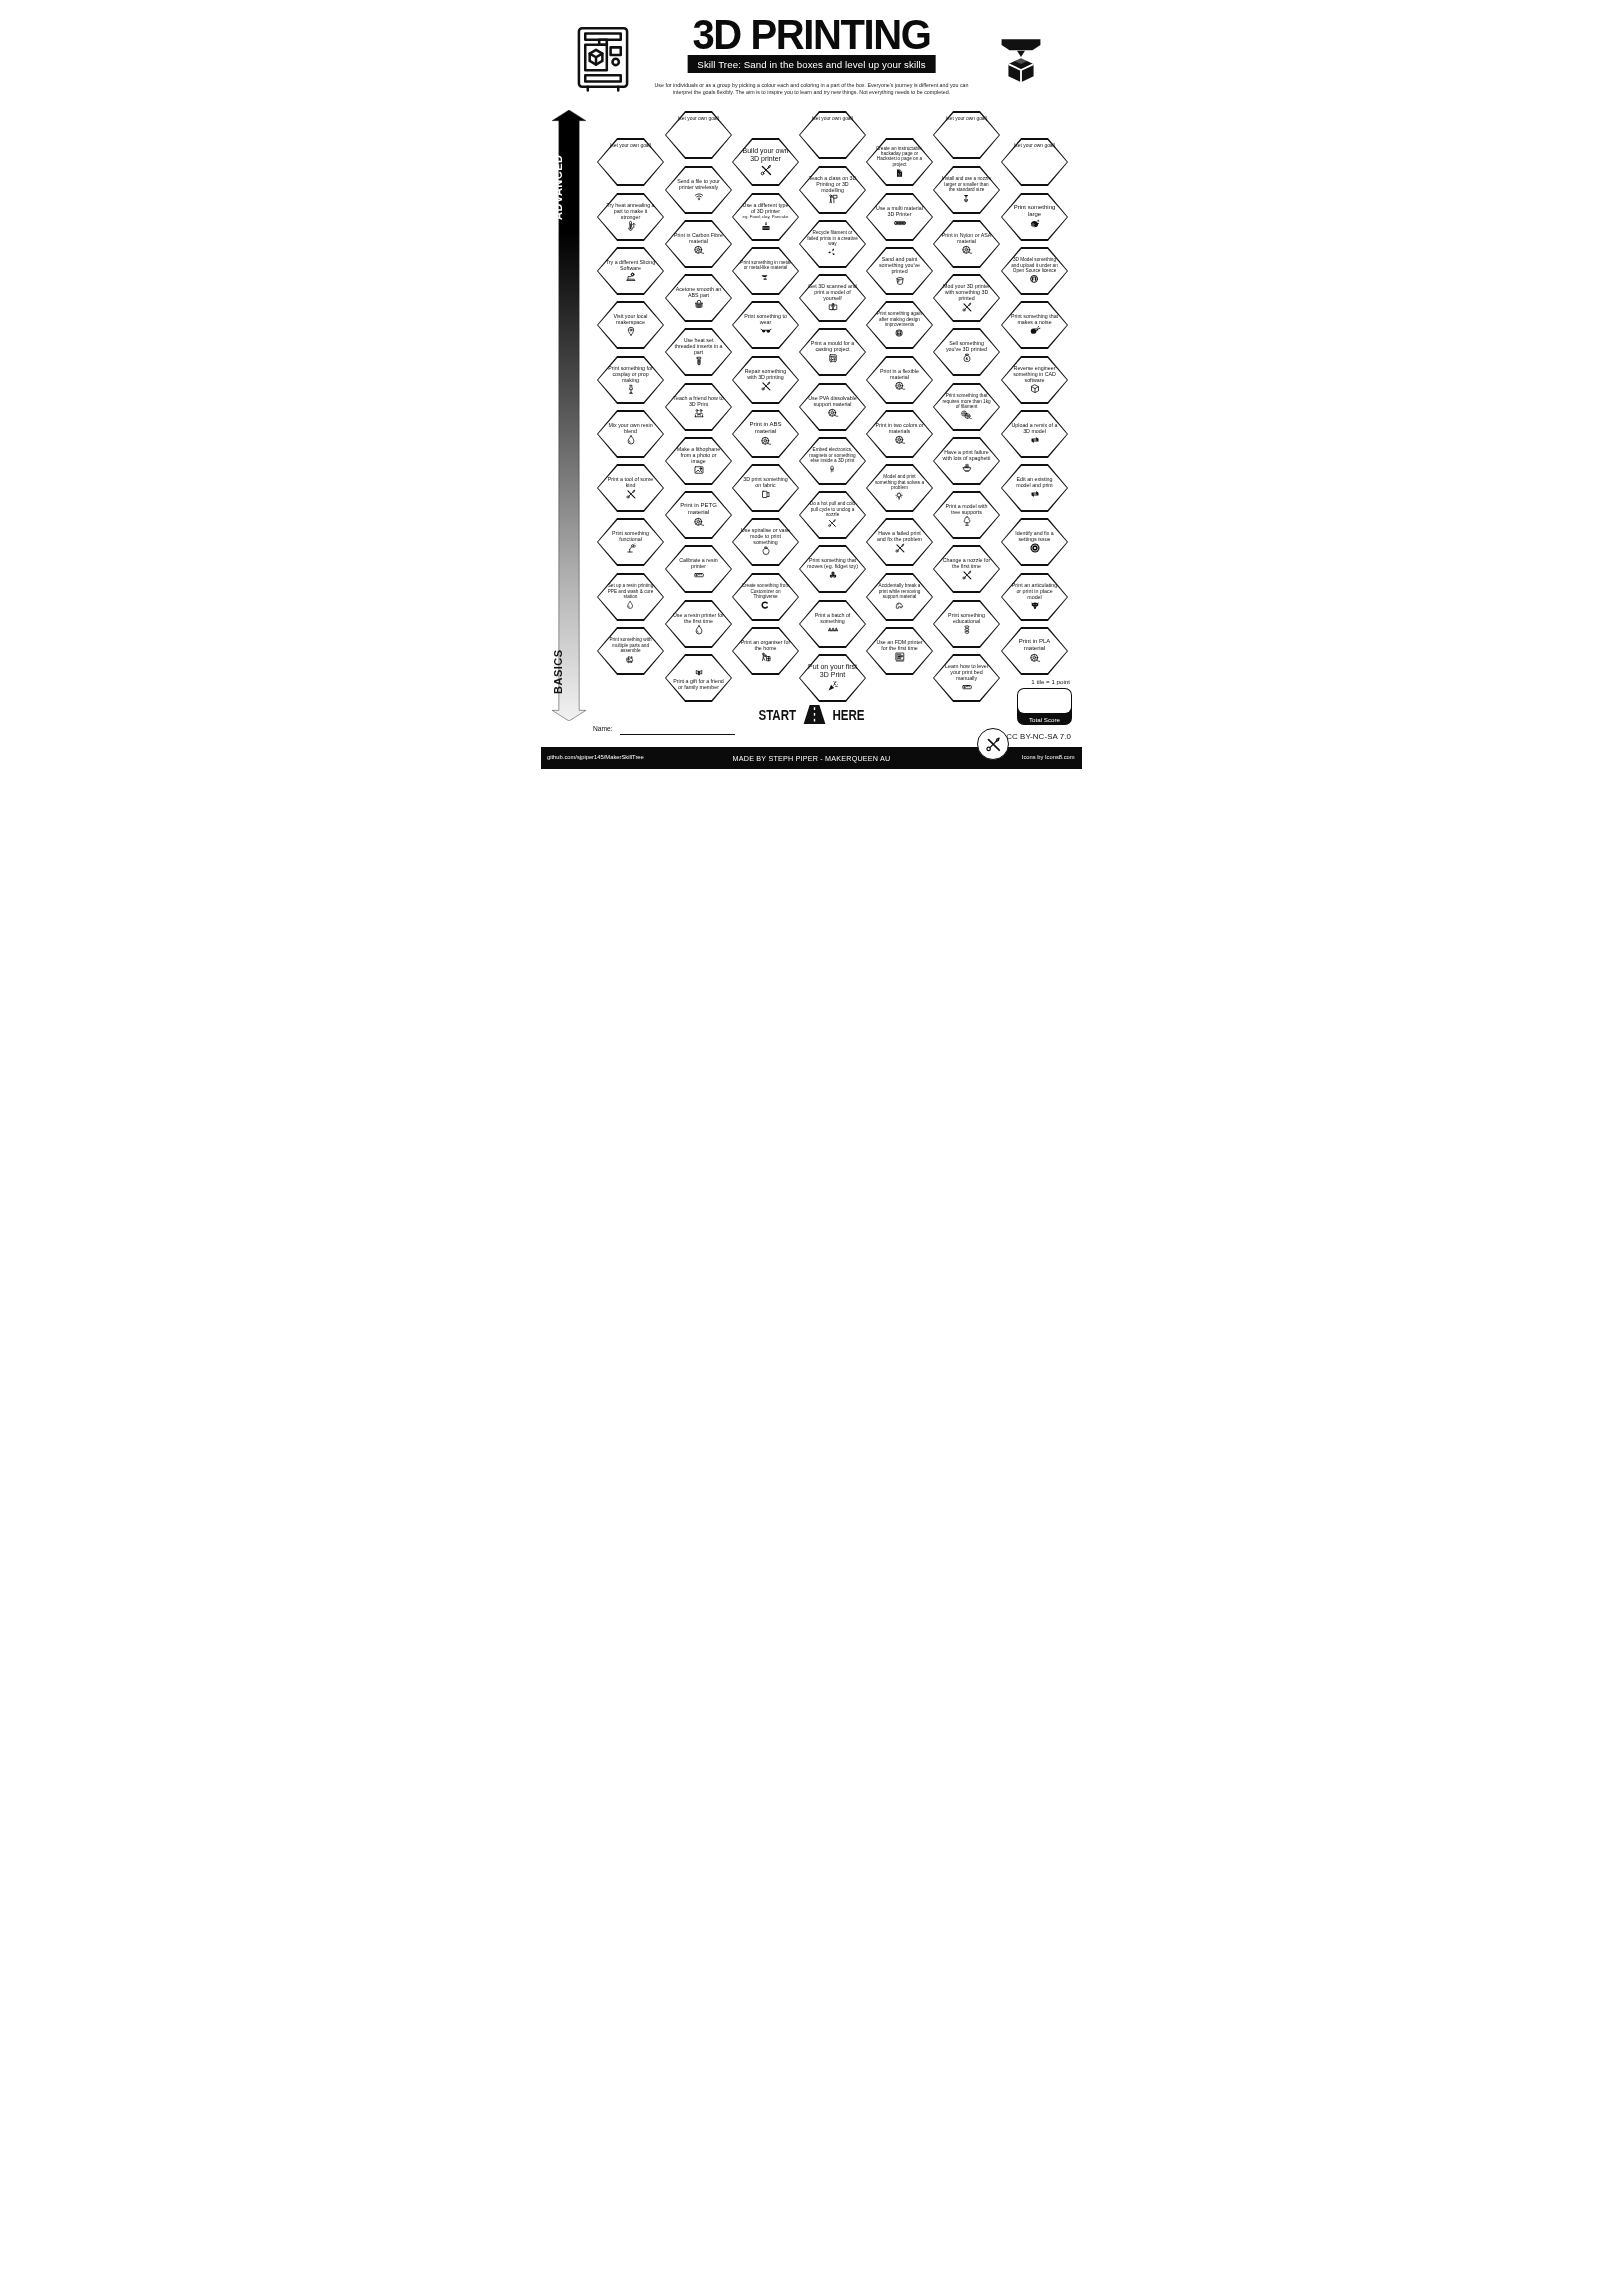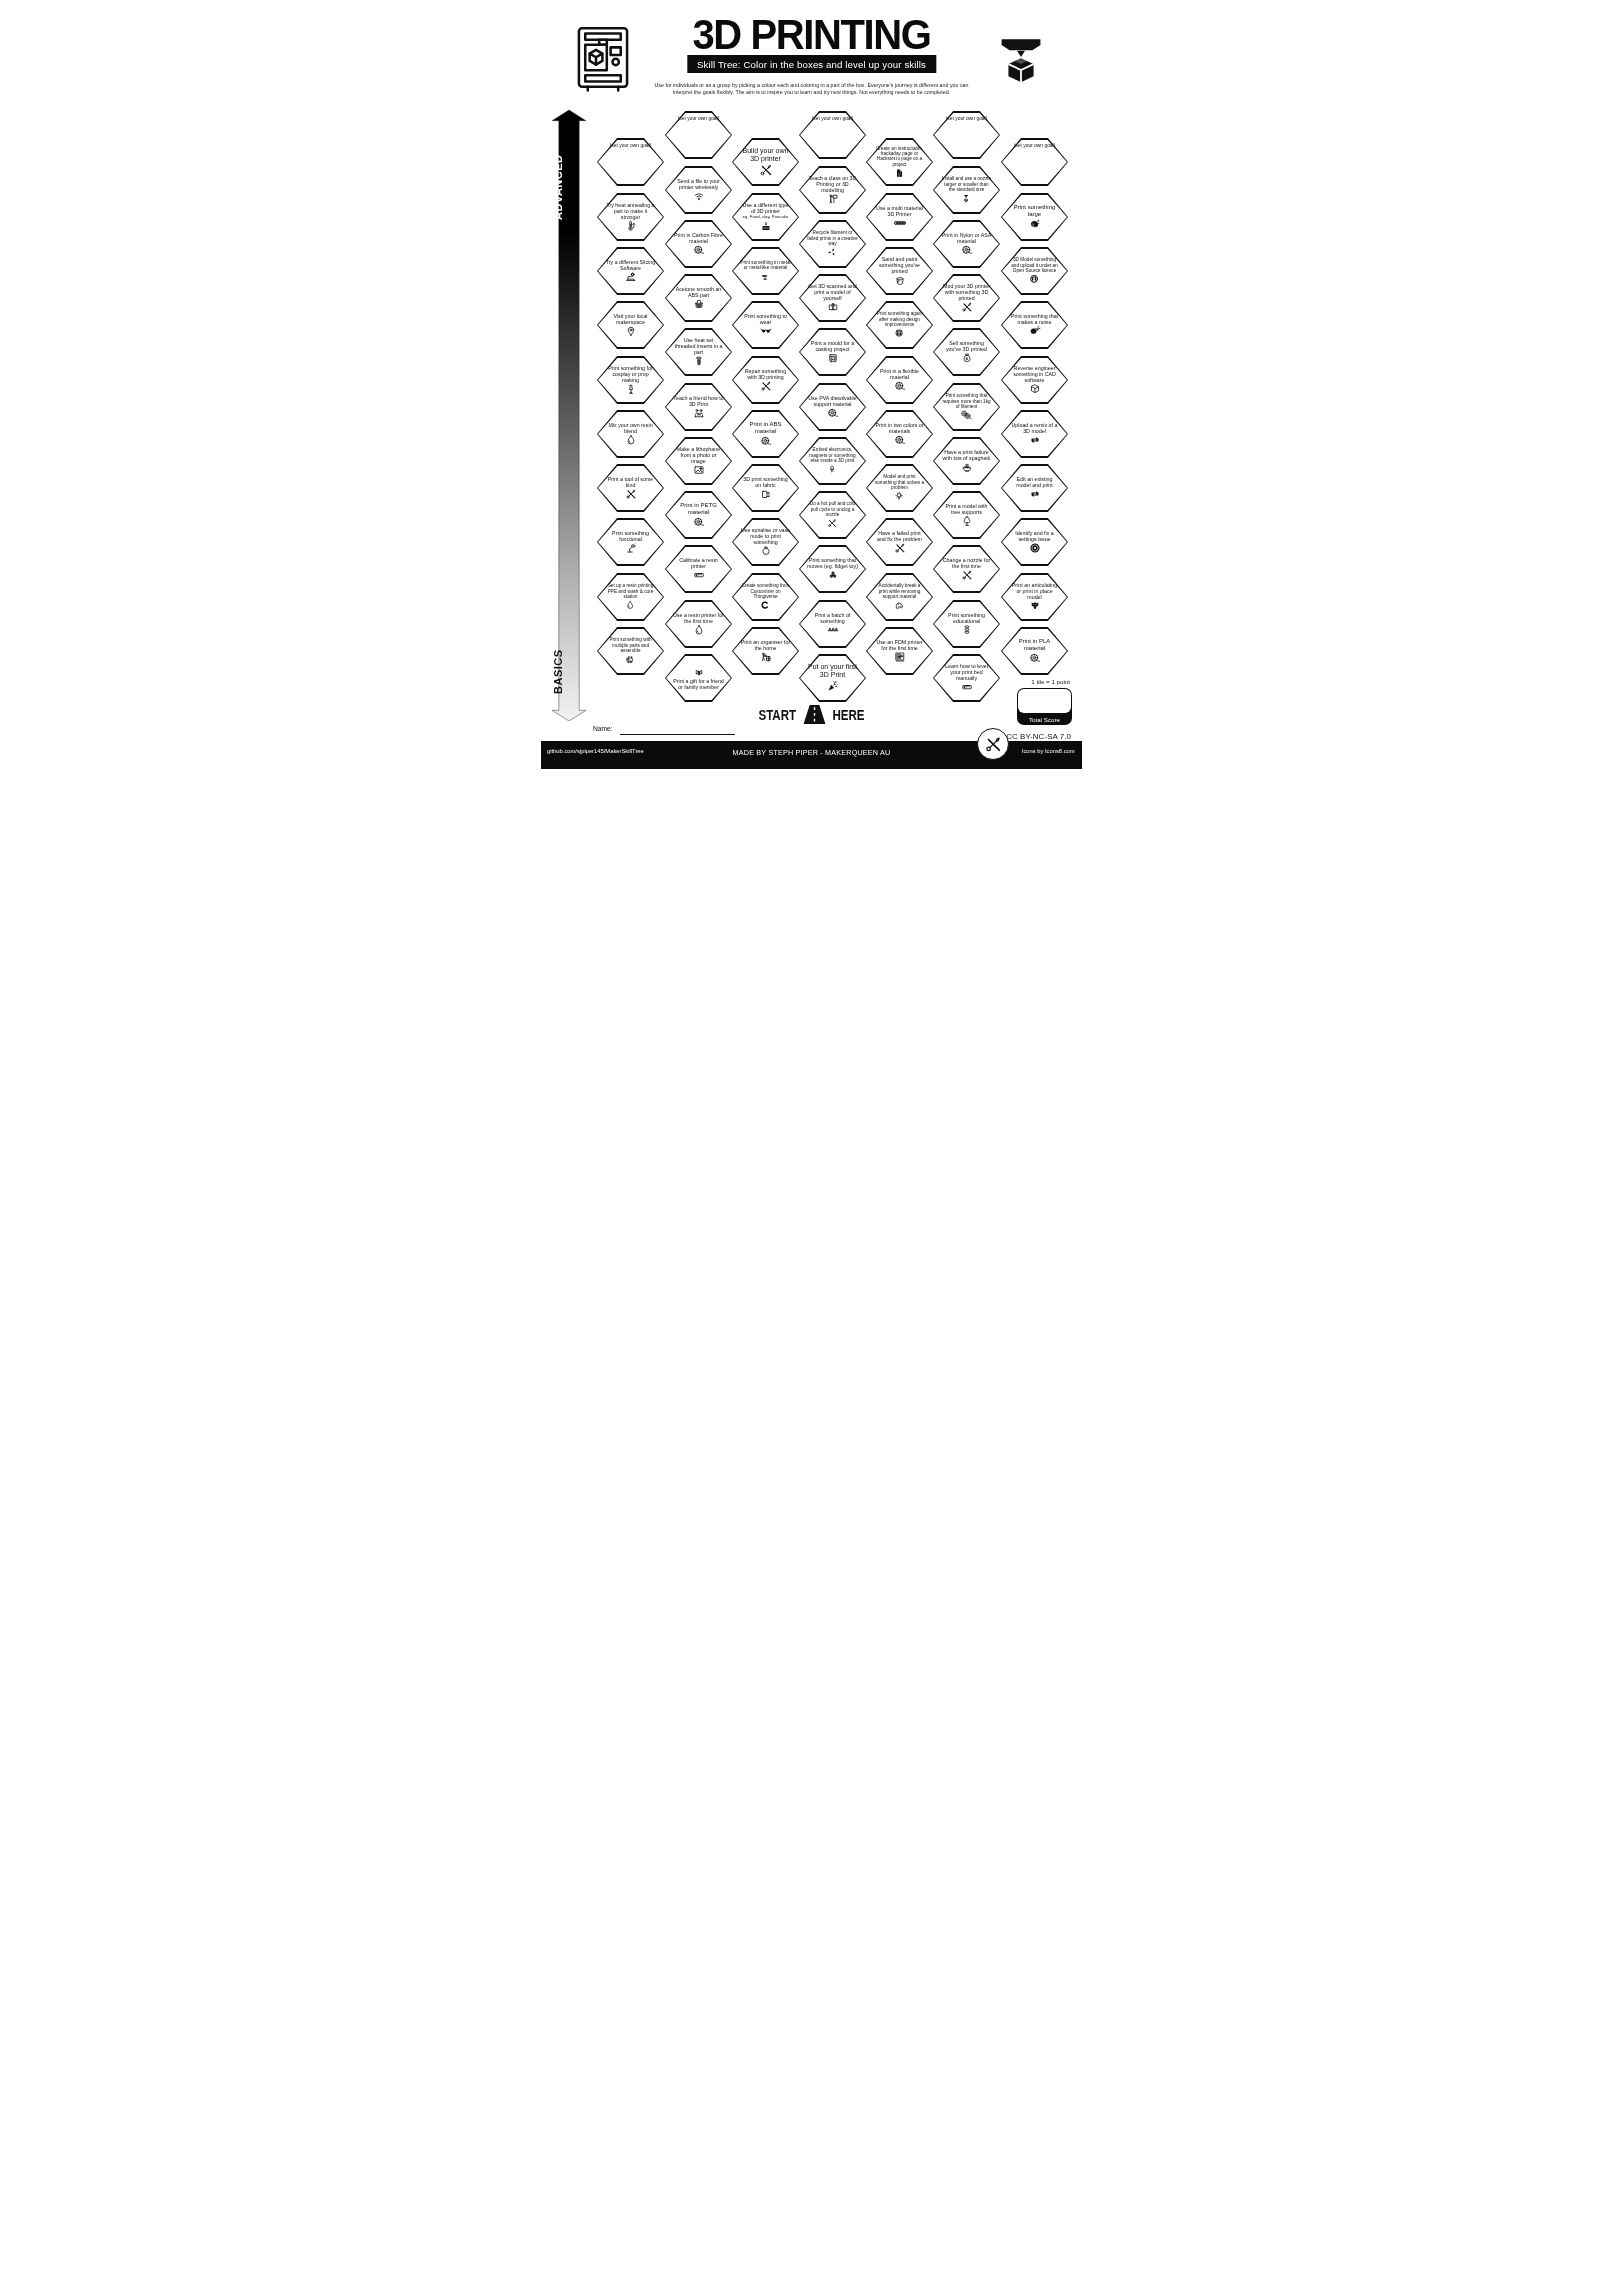--- a/index.html
+++ b/index.html
@@ -59,21 +59,21 @@
              background:#0c0c0c;border-radius:7px;}
   #score-box .white{position:absolute;left:1.2px;right:1.2px;top:1.2px;bottom:12px;
              background:#fff;border-radius:6px;}
   #score-box .lbl{position:absolute;left:0;right:0;bottom:1.9px;text-align:center;
              color:#fff;font-size:6.2px;}
   #cc-logo{position:absolute;left:436px;top:724px;width:30px;height:30px;border-radius:50%;
            background:#fff;border:1.1px solid #111;z-index:6;display:flex;
            align-items:center;justify-content:center;}
   #cc-text{position:absolute;right:11px;top:728px;font-size:7.9px;letter-spacing:0.1px;}
 
-  #footer{position:absolute;left:0;right:0;bottom:0;height:28px;background:#0b0b0b;color:#fff;}
+  #footer{position:absolute;left:0;right:0;bottom:0;height:22px;background:#0b0b0b;color:#fff;}
   #footer .fl{position:absolute;left:6px;top:7.4px;font-size:5.8px;}
   #footer .fc{position:absolute;left:0;right:0;top:6.5px;text-align:center;font-size:7.2px;letter-spacing:0.2px;}
   #footer .fr{position:absolute;right:7.4px;top:7.4px;font-size:5.8px;}
 </style>
 </head>
 <body>
 
 <svg width="0" height="0" style="position:absolute" aria-hidden="true">
 <defs>
   <g id="g-wifi">
@@ -388,21 +388,21 @@
 
   <svg id="printer-right" width="46" height="48" viewBox="0 0 40 42">
     <path fill="#111" d="M3 2h34v5l-7 4.5H10L3 7z"></path>
     <path fill="#111" d="M16.5 12h7l-3.5 5.5z"></path>
     <path fill="#111" d="M20 18.5l11 5.2v10.6L20 39.5 9 34.3V23.7z"></path>
     <path fill="#fff" d="M20 18.5l5.5 2.6-5.5 2.6-5.5-2.6z" opacity=".25"></path>
     <path d="M9 23.7l11 5.2 11-5.2M20 28.9v10.6" stroke="#fff" stroke-width="1.6" fill="none"></path>
   </svg>
 
   <div id="title">3D PRINTING</div>
-  <div id="banner">Skill Tree:  Color in the boxes and level up your skills</div>
+  <div id="banner">Skill Tree:  Sand in the boxes and level up your skills</div>
   <div id="desc">Use for individuals or as a group by picking a colour each and coloring in a part of the box.  Everyone's journey is different and you can
 interpret the goals flexibly.  The aim is to inspire you to learn and try new things. Not everything needs to be completed.</div>
 
   <svg id="level-arrow" width="34" height="611" viewBox="0 0 73 1320">
     <defs>
       <linearGradient id="lvl" x1="0" y1="0" x2="0" y2="1">
         <stop offset="0" stop-color="#000"></stop>
           <stop offset=".2" stop-color="#000"></stop>
         <stop offset=".5" stop-color="#5a5a5a"></stop>
           <stop offset=".78" stop-color="#b5b5b5"></stop>

